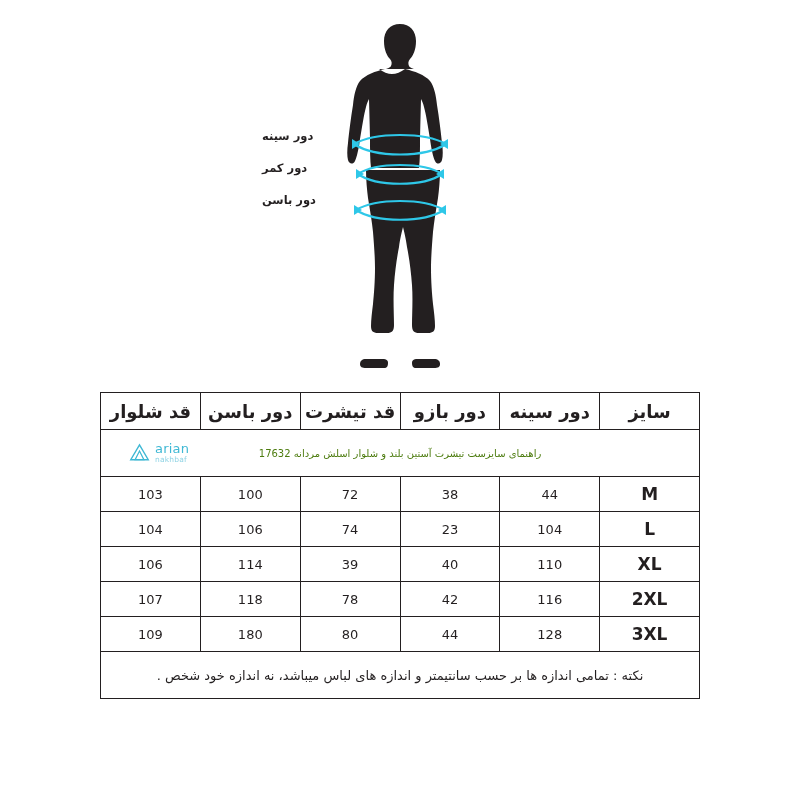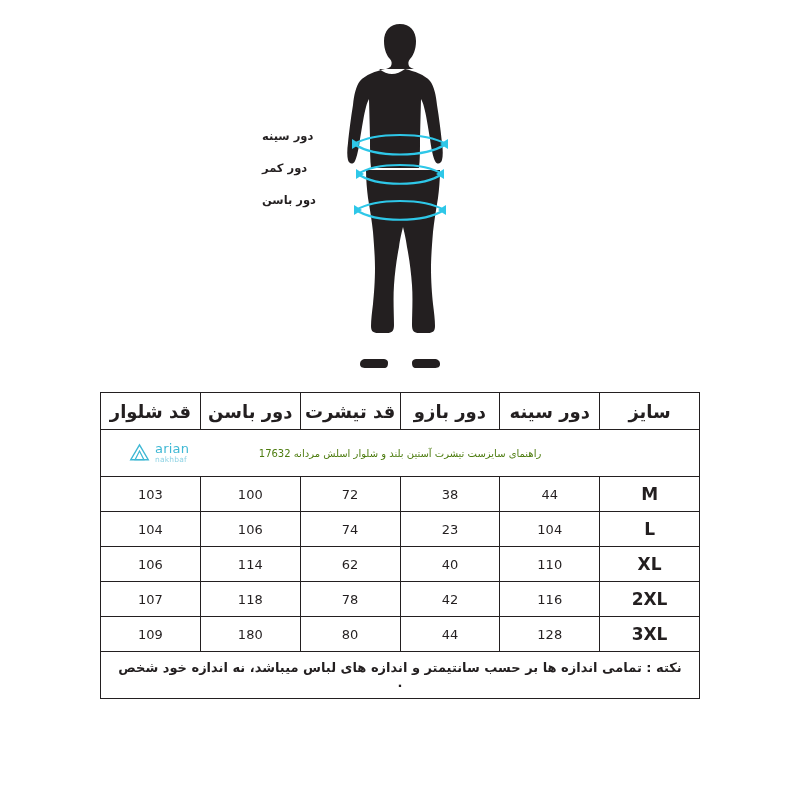--- a/index.html
+++ b/index.html
@@ -134,21 +134,20 @@
   }
 
   .note-row td {
     height: 34px;
     font-size: 13px;
   }
   .footer-row td {
     height: 46px;
     font-size: 13px;
     text-align: center;
-    font-weight: bold;
   }
   .footer-text {
     display: block;
     padding: 0 14px;
     text-align: center;
   }
 </style>
 </head>
 <body>
 
@@ -245,21 +244,21 @@
         <td class="val-cell">104</td>
         <td class="val-cell">23</td>
         <td class="val-cell">74</td>
         <td class="val-cell">106</td>
         <td class="val-cell">104</td>
       </tr>
       <tr>
         <td class="size-cell">XL</td>
         <td class="val-cell">110</td>
         <td class="val-cell">40</td>
-        <td class="val-cell">62</td>
+        <td class="val-cell">39</td>
         <td class="val-cell">114</td>
         <td class="val-cell">106</td>
       </tr>
       <tr>
         <td class="size-cell">2XL</td>
         <td class="val-cell">116</td>
         <td class="val-cell">42</td>
         <td class="val-cell">78</td>
         <td class="val-cell">118</td>
         <td class="val-cell">107</td>

